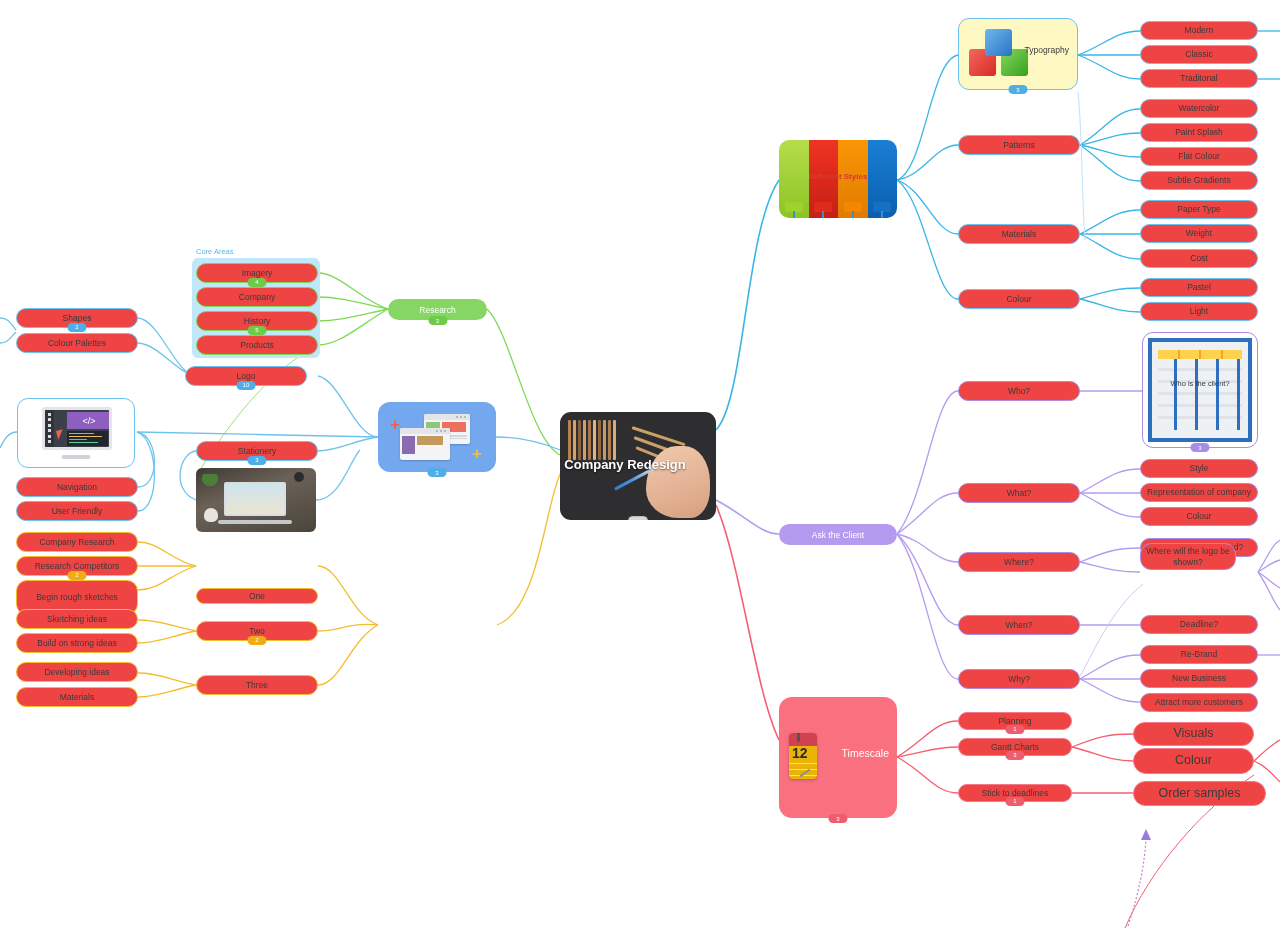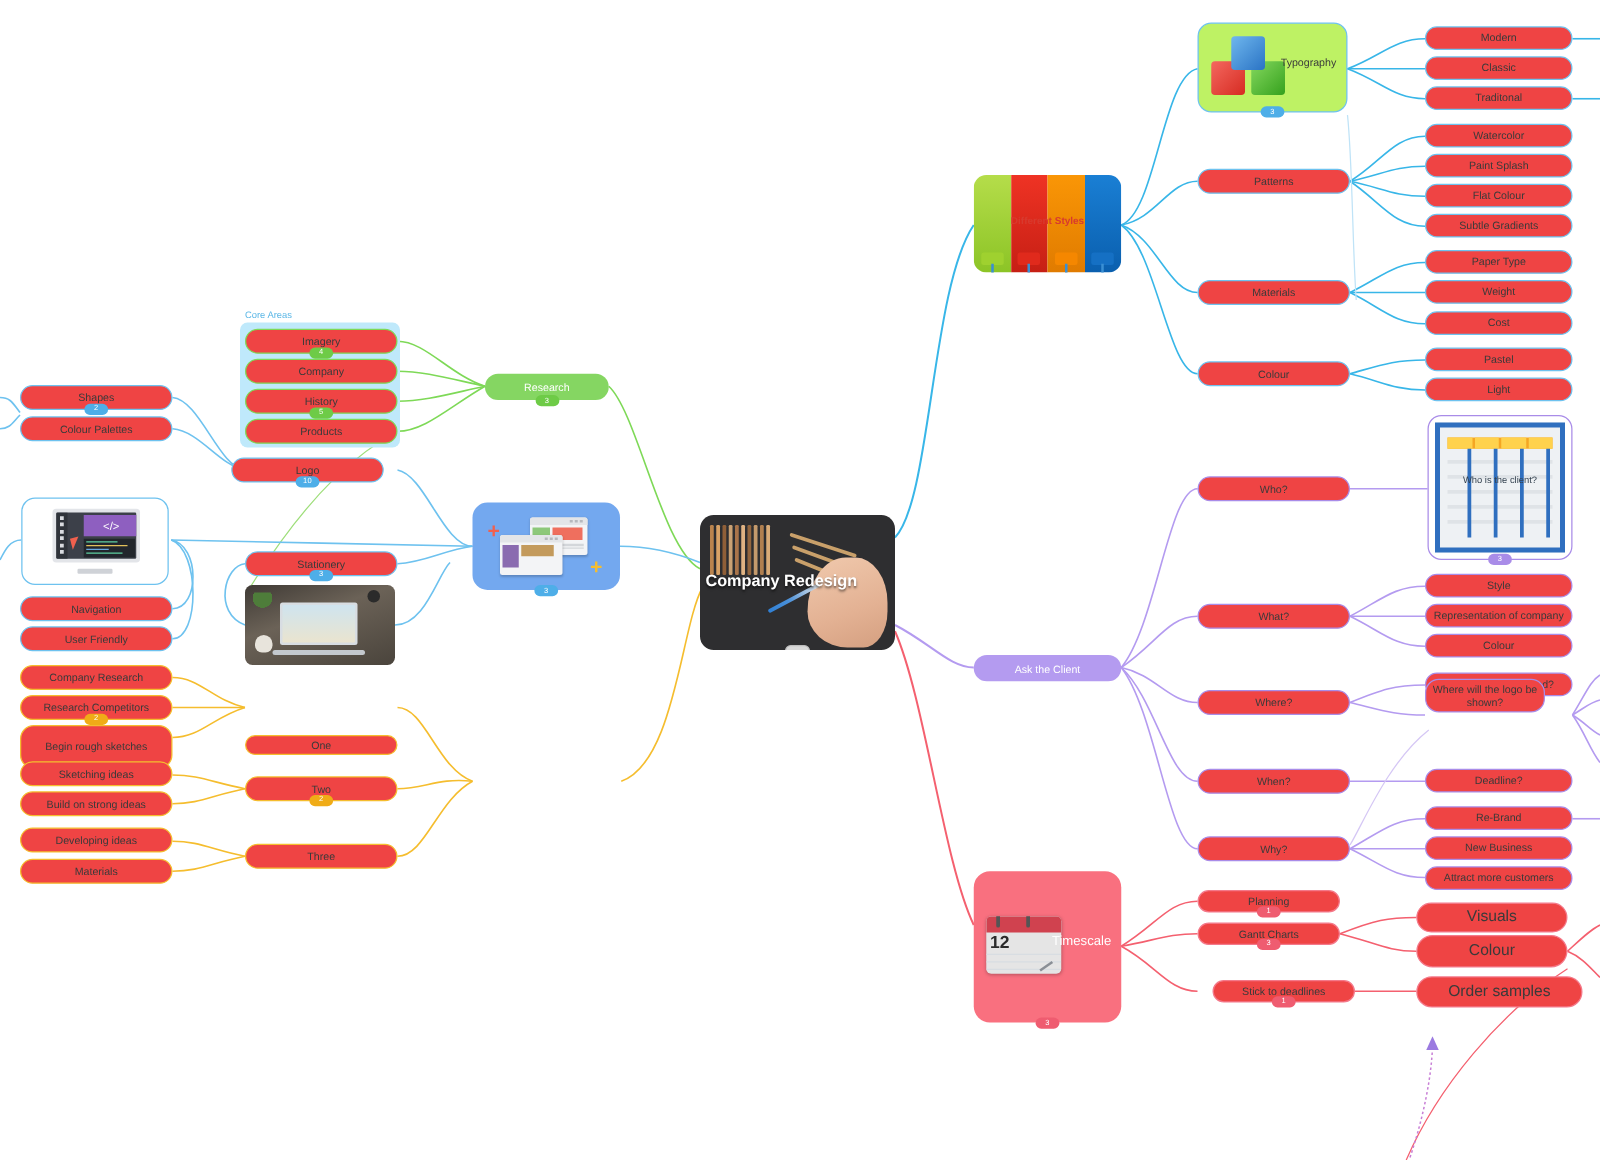--- a/index.html
+++ b/index.html
@@ -130,22 +130,22 @@
 
   
   #timescaleCard {
     position: absolute; left: 779px; top: 697px; width: 118px; height: 121px;
     background: #f9707f; border-radius: 13px;
   }
   #timescaleCard .tlabel {
     position: absolute; right: 8px; top: 50px; color: #fff; font-size: 10.5px;
   }
   .calendar {
-    position:absolute; left:10px; top:36px; width:60px; height:46px;
-    background:#e5e5e5; border-radius:4px; box-shadow:0 1px 3px rgba(0,0,0,.25);
+    position:absolute; left:10px; top:36px; width:28px; height:46px;
+    background:#eab308; border-radius:4px; box-shadow:0 1px 3px rgba(0,0,0,.25);
     overflow:hidden;
   }
   .calendar .top { height: 13px; background:#d0424f; }
   .calendar .num { color:#2b2b2b; font-size:14px; font-weight:bold; padding-left:3px; line-height:1.1;}
   .calendar .ring { position:absolute; top:-3px; width:3px; height:12px; background:#555; border-radius:2px;}
   .calendar .g { position:absolute; left:0; right:0; height:1px; background:#d8dde2; }
 
   #ddCard {
     position: absolute; left: 378px; top: 590px; width: 118px; height: 70px;
     background: #f8bd2a; border-radius: 12px;
@@ -188,21 +188,21 @@
   #paintCard .lbl {
     position:absolute; left:0; right:0; top:32px; text-align:center;
     color:#d83a2e; font-size:8px; font-weight:bold; z-index:4;
   }
   .roller { position:absolute; bottom:6px; left:50%; transform:translateX(-50%); width:18px; height:10px; border-radius:2px; }
   .roller::after { content:""; position:absolute; left:50%; bottom:-7px; width:2px; height:8px; background:#3a8fd4; transform:translateX(-50%);}
 
   
   #typoCard {
     position:absolute; left:958px; top:18px; width:120px; height:72px;
-    border-radius:11px; border:1.4px solid #6ec2ef; background:#bef264;
+    border-radius:11px; border:1.4px solid #6ec2ef; background:#fef9c3;
   }
   #typoCard .tlab { position:absolute; right:8px; top:26px; font-size:8.5px; color:#3a3a3a; }
   .cube { position:absolute; width:27px; height:27px; border-radius:3px; }
   .cube.red   { left:10px; top:30px;  background:linear-gradient(135deg,#f4685f,#d62b22); }
   .cube.blue  { left:26px; top:10px;  background:linear-gradient(135deg,#6fb7ee,#2a73c4); }
   .cube.green { left:42px; top:30px;  background:linear-gradient(135deg,#85d85f,#35a11d); }
 
   
   #sheetCard {
     position:absolute; left:1142px; top:332px; width:116px; height:116px;
@@ -713,21 +713,21 @@
   </div>
 
   <div class="node red" style="left:958px;top:712px;width:114px;height:18px;">
     <span>Planning</span>
     <span class="badge red">1</span>
   </div>
   <div class="node red" style="left:958px;top:738px;width:114px;height:18px;">
     <span>Gantt Charts</span>
     <span class="badge red">3</span>
   </div>
-  <div class="node red" style="left:958px;top:784px;width:114px;height:18px;margin-left:12px;">
+  <div class="node red" style="left:958px;top:784px;width:114px;height:18px;">
     <span>Stick to deadlines</span>
     <span class="badge red">1</span>
   </div>
 
   <div class="node red big" style="left:1133px;top:722px;width:121px;height:24px;">
     <span>Visuals</span>
   </div>
   <div class="node red big" style="left:1133px;top:748px;width:121px;height:26px;">
     <span>Colour</span>
   </div>

